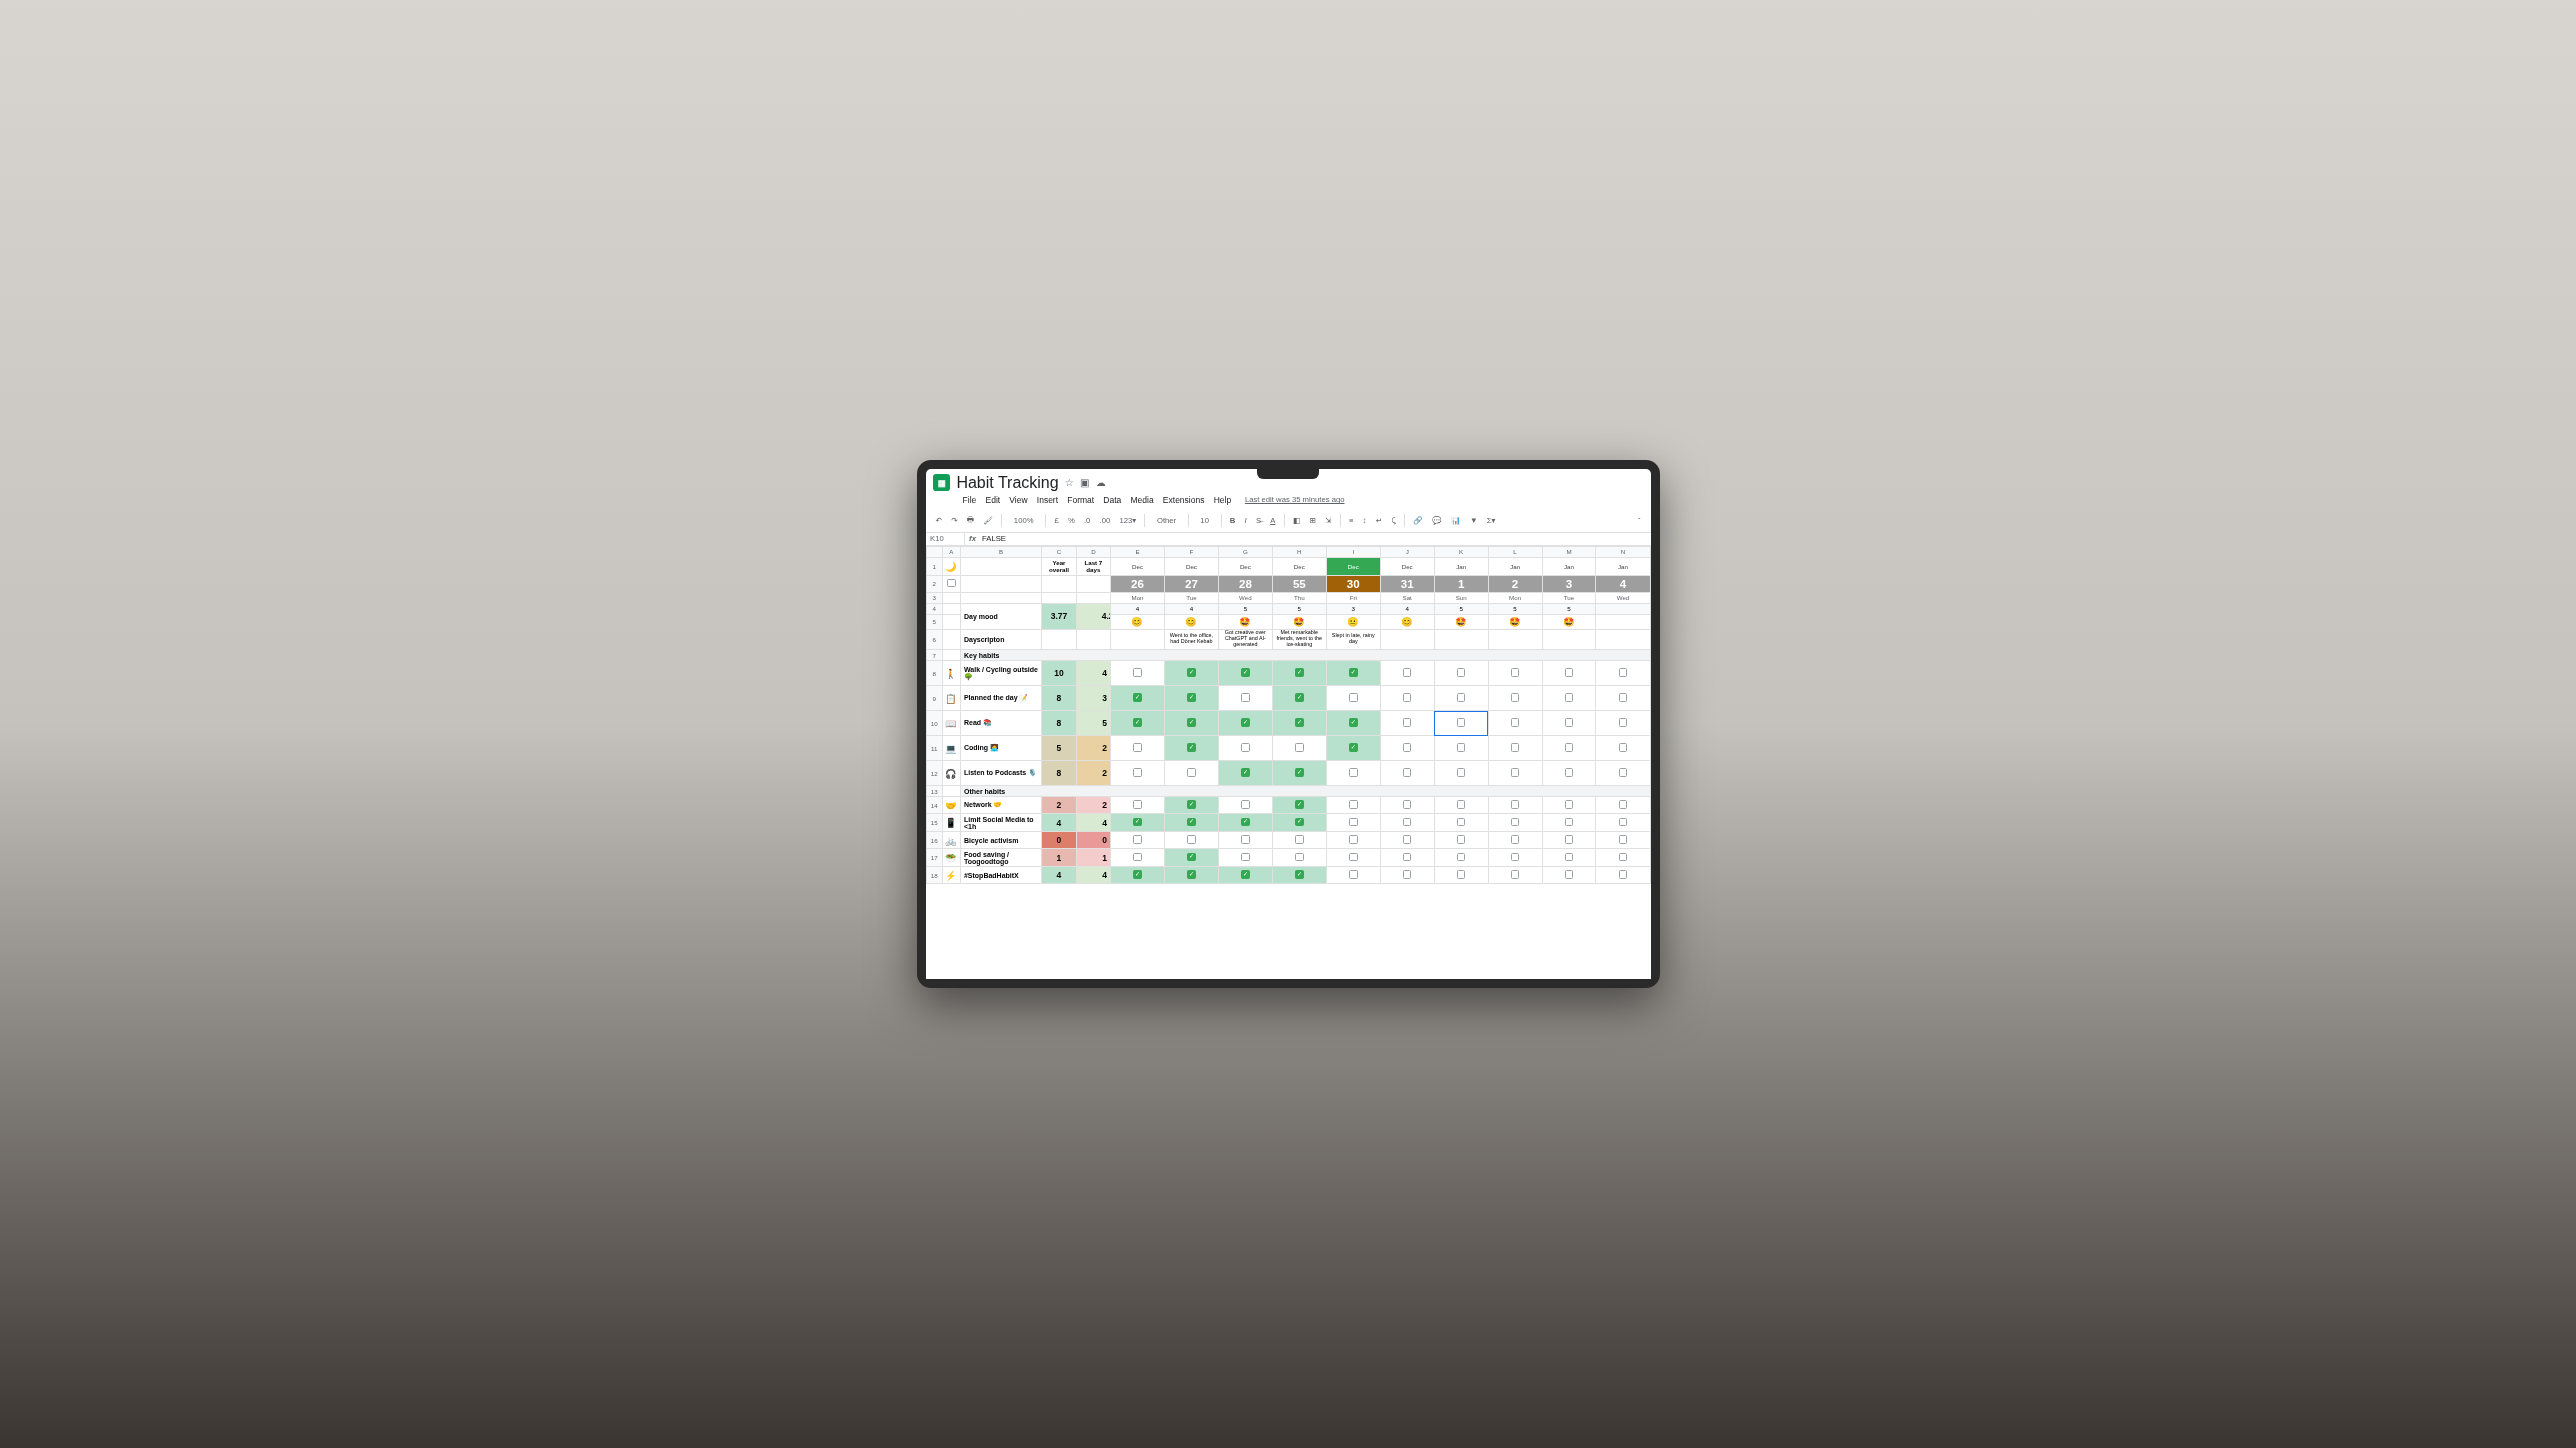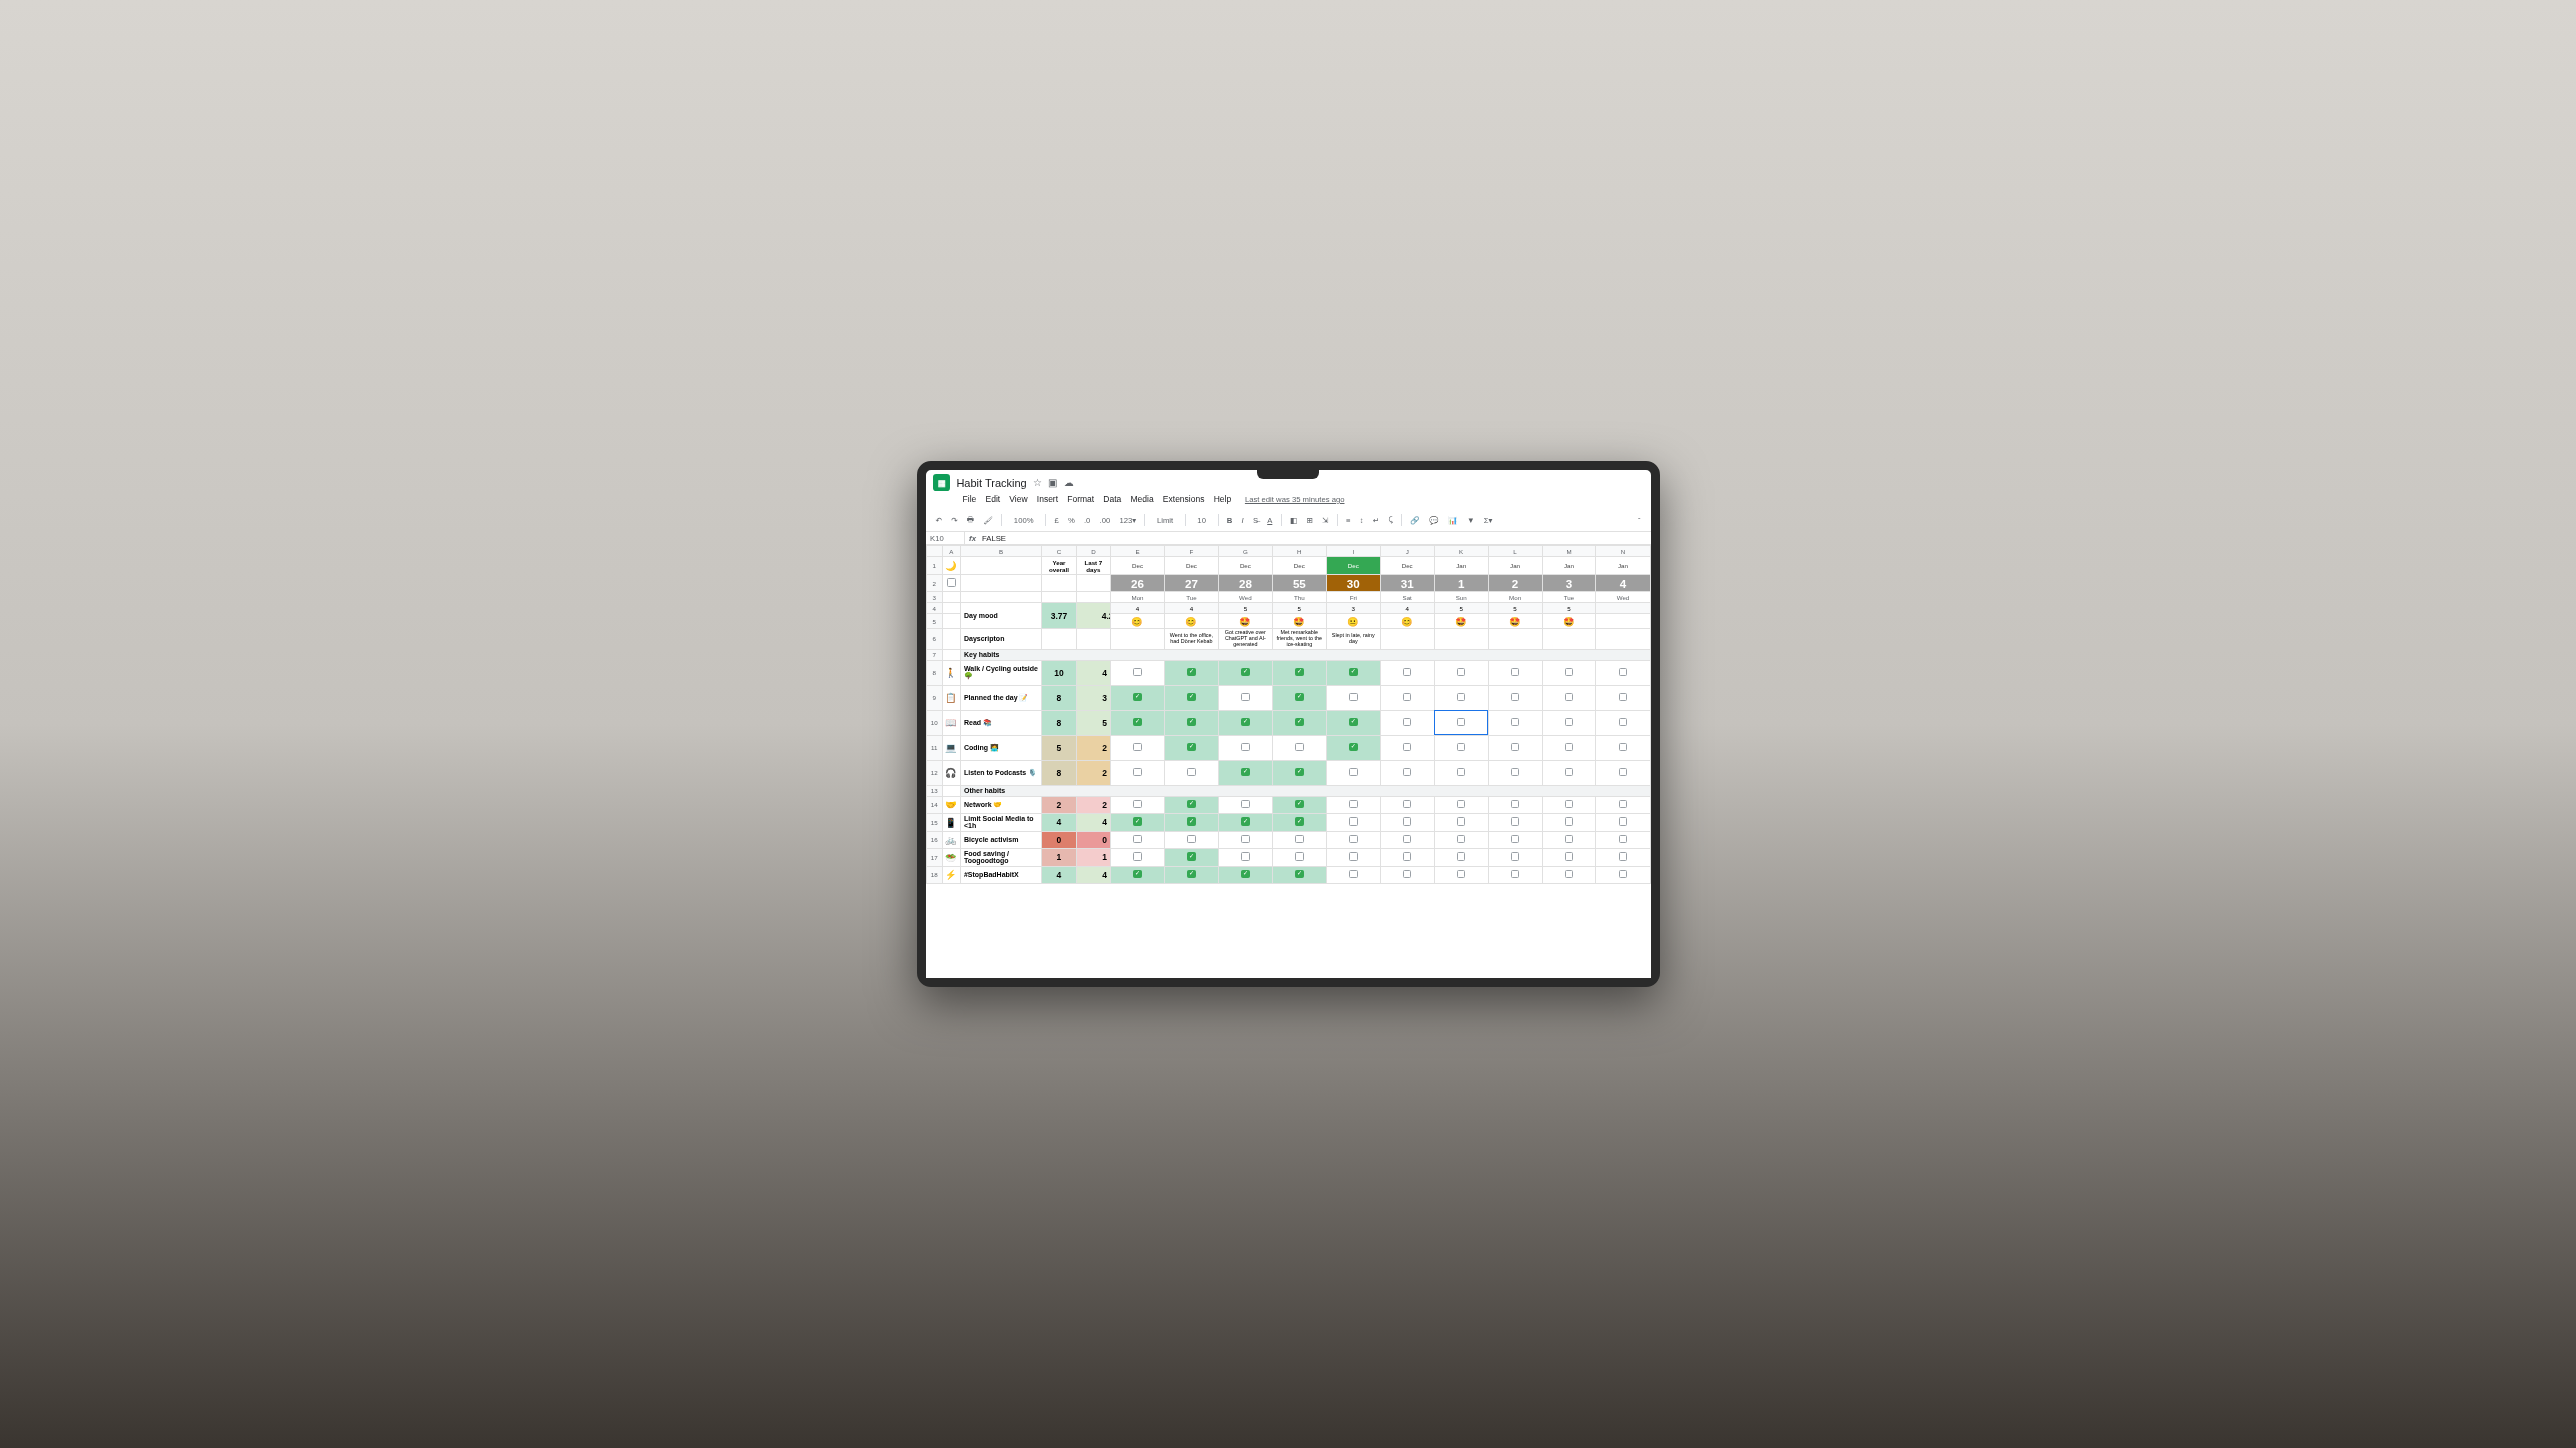--- a/index.html
+++ b/index.html
@@ -19,21 +19,21 @@
   position: relative;
 }
 .notch {
   position: absolute; top: -1.5px; left: 50%; transform: translateX(-50%);
   width: 62px; height: 10.8px; background: #2a2a2a; border-radius: 0 0 6.2px 6.2px; z-index: 50;
 }
 
 
 .titlebar { display:flex; align-items:center; padding:4.6px 7.7px 1.5px; gap:6.2px; }
 .logo { width:17px; height:17px; background:#0f9d58; border-radius:3.1px; display:flex; align-items:center; justify-content:center; color:#fff; font-size:8.5px; font-weight:bold; }
-.doc-title { font-size:11px; color:#202124; }
+.doc-title { font-size:16px; color:#202124; }
 .title-icons { display:flex; gap:6.2px; color:#5f6368; font-size:10px; }
 
 
 .menubar { display:flex; gap:0; padding:0 7.7px 3.1px 32.5px; font-size:8.5px; color:#202124; align-items:center; }
 .menubar span { padding:1.5px 4.6px; cursor:pointer; }
 .last-edit { color:#5f6368; text-decoration:underline; font-size:7.7px; margin-left:4.6px; }
 
 
 .toolbar { display:flex; align-items:center; gap:4.6px; padding:3.1px 7.7px; border-bottom:0.8px solid #e0e0e0; font-size:7.7px; color:#5f6368; }
 .toolbar .sep { width:0.8px; height:12.4px; background:#dadce0; margin:0 1.5px; }
@@ -118,21 +118,21 @@
     <span class="tb-btn">🖌</span>
     <span class="sep"></span>
     <span class="font-select">100%</span>
     <span class="sep"></span>
     <span class="tb-btn">£</span>
     <span class="tb-btn">%</span>
     <span class="tb-btn">.0</span>
     <span class="tb-btn">.00</span>
     <span class="tb-btn">123▾</span>
     <span class="sep"></span>
-    <span class="font-select">Limit</span>
+    <span class="font-select">Other</span>
     <span class="sep"></span>
     <span class="font-select">10</span>
     <span class="sep"></span>
     <span class="tb-btn"><b>B</b></span>
     <span class="tb-btn"><i>I</i></span>
     <span class="tb-btn">S̶</span>
     <span class="tb-btn"><u>A</u></span>
     <span class="sep"></span>
     <span class="tb-btn">◧</span>
     <span class="tb-btn">⊞</span>

